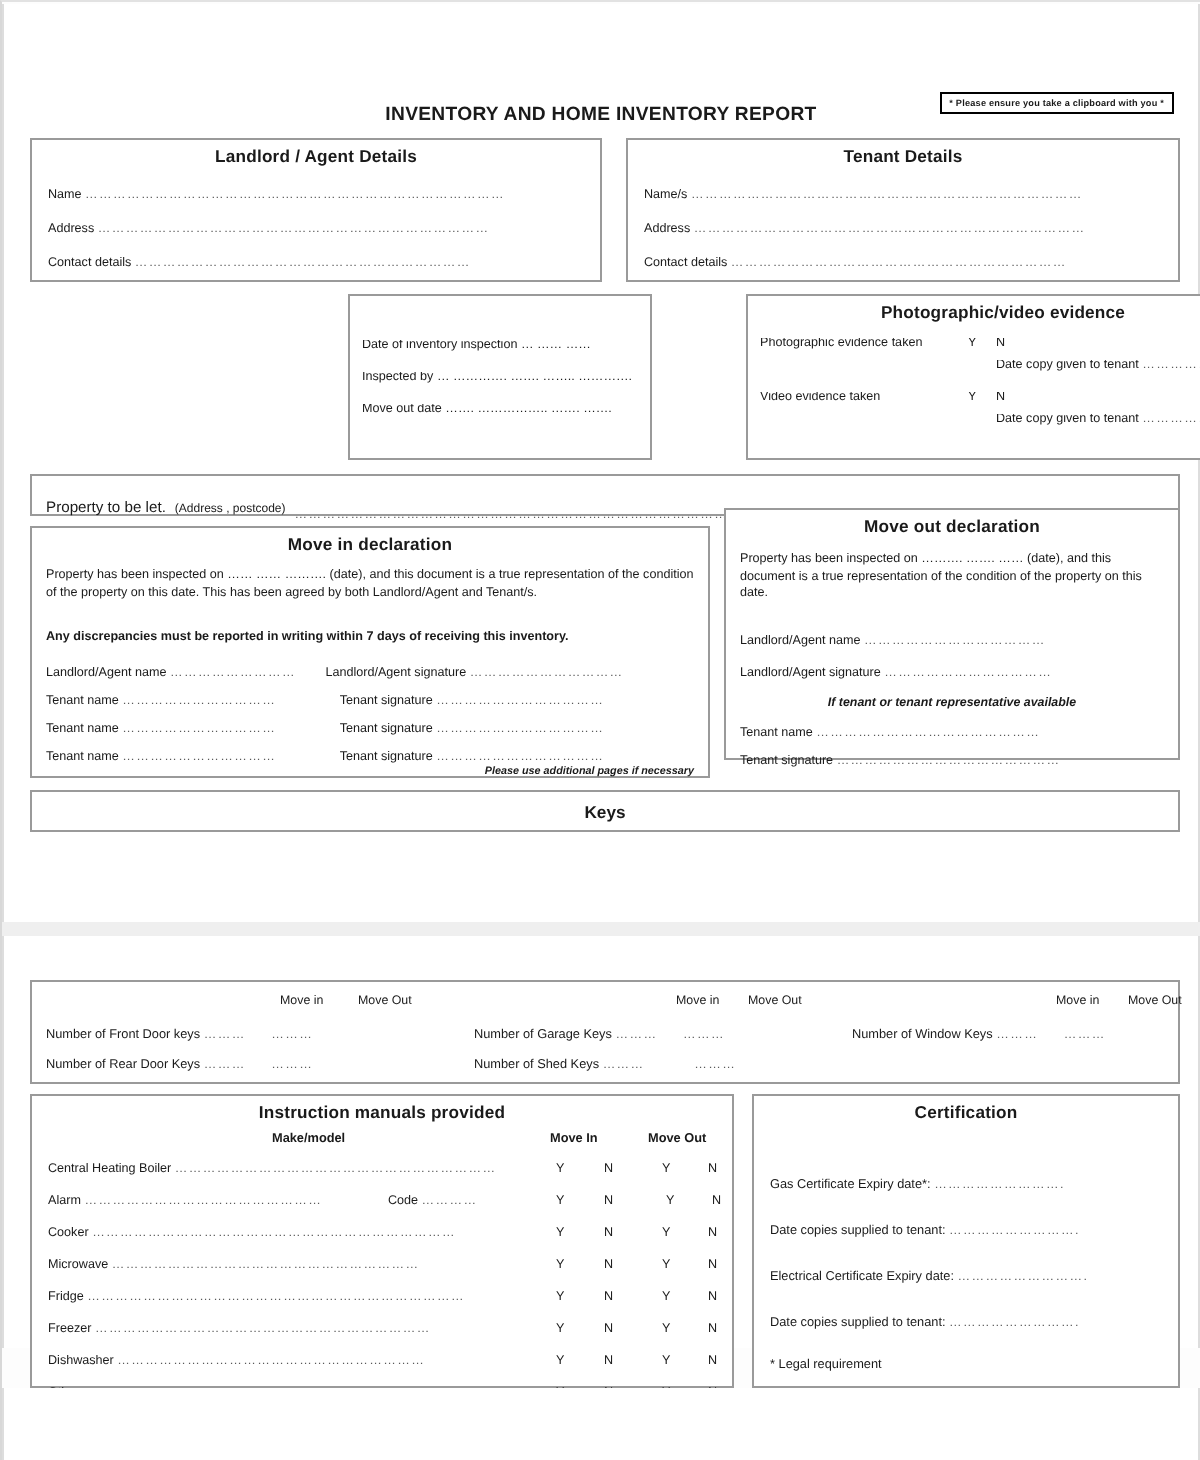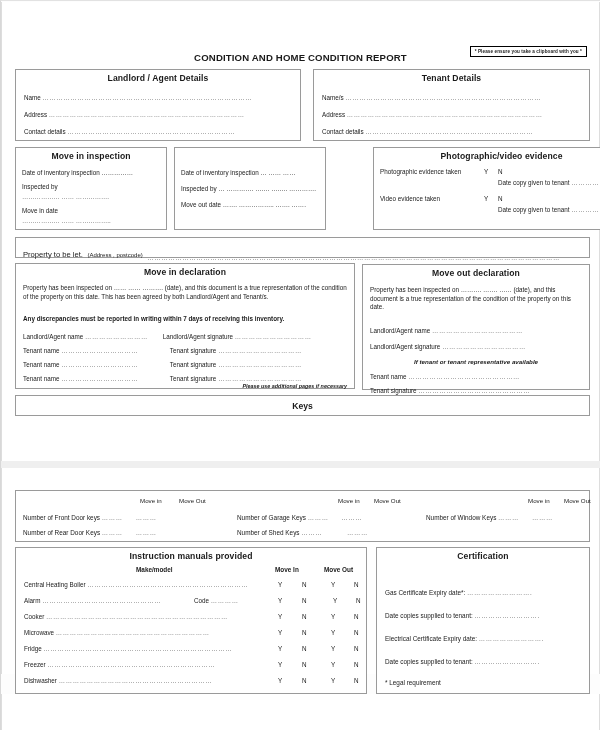--- a/index.html
+++ b/index.html
@@ -68,21 +68,21 @@
   .sigrow{position:absolute;font-size:6.3px;white-space:nowrap;}
   .certrow{position:absolute;font-size:6.4px;white-space:nowrap;}
 </style>
 </head>
 <body>
 
 <div class="viewport">
 
   <div class="page page-one">
 
-    <div class="doc-title">CONDITION AND HOME CONDITION REPORT</div>
+    <div class="doc-title">INVENTORY AND HOME INVENTORY REPORT</div>
     <div class="clipnote">* Please ensure you take a clipboard with you *</div>
 
     <div class="box" style="left:13px;top:67px;width:286px;height:72px;">
       <div class="box-title">Landlord / Agent Details</div>
       <div class="fieldline" style="top:24px;">
         <span class="lbl">Name</span>
         <span class="dots" style="width:228px;">………………………………………………………………………………</span>
       </div>
       <div class="fieldline" style="top:41px;">
         <span class="lbl">Address</span>
@@ -103,28 +103,20 @@
       <div class="fieldline" style="top:41px;">
         <span class="lbl">Address</span>
         <span class="dots" style="width:215px;">…………………………………………………………………………</span>
       </div>
       <div class="fieldline" style="top:58px;">
         <span class="lbl">Contact details</span>
         <span class="dots" style="width:196px;">………………………………………………………………</span>
       </div>
     </div>
 
-    <div class="box" style="left:13px;top:145px;width:152px;height:83px;">
-      <div class="box-title">Move in inspection</div>
-      <div class="fld" style="position:absolute;left:6px;top:22px;">Date of inventory inspection ……………</div>
-      <div class="fld" style="position:absolute;left:6px;top:36px;">Inspected by</div>
-      <div class="fld" style="position:absolute;left:6px;top:46px;color:#5a5a5a;">……………… …… …………….</div>
-      <div class="fld" style="position:absolute;left:6px;top:60px;">Move in date</div>
-      <div class="fld" style="position:absolute;left:6px;top:70px;color:#5a5a5a;">……………… …… ……………..</div>
-    </div>
 
     <div class="box" style="left:172px;top:145px;width:152px;height:83px;">
       <div class="fld" style="position:absolute;left:6px;top:22px;">Date of inventory inspection … …… ……</div>
       <div class="fld" style="position:absolute;left:6px;top:38px;">Inspected by … …………. ……. …….. ………….</div>
       <div class="fld" style="position:absolute;left:6px;top:54px;">Move out date ……. …………….. ……. …….</div>
     </div>
 
     <div class="box" style="left:331px;top:145px;width:257px;height:83px;margin-left:40px;">
       <div class="box-title">Photographic/video evidence</div>
       <div class="fld" style="position:absolute;left:6px;top:21px;">Photographic evidence taken</div>
@@ -176,21 +168,21 @@
       </div>
       <div class="sigrow" style="left:7px;top:111px;">
         <span>Tenant name</span>
         <span class="dots" style="width:107px;">……………………………</span>
         <span>Tenant signature</span>
         <span class="dots" style="width:105px;">………………………………</span>
       </div>
       <div class="italic-note" style="right:7px;top:119px;">Please use additional pages if necessary</div>
     </div>
 
-    <div class="box" style="left:360px;top:262px;width:228px;height:126px;">
+    <div class="box" style="left:360px;top:252px;width:228px;height:126px;">
       <div class="box-title">Move out declaration</div>
       <div class="decl-p" style="left:7px;top:21px;width:214px;">Property has been inspected on ………. ……. …… (date), and this document is a true representation of the condition of the property on this date.</div>
 
       <div class="sigrow" style="left:7px;top:62px;">
         <span>Landlord/Agent name</span>
         <span class="dots" style="width:120px;">…………………………………</span>
       </div>
       <div class="sigrow" style="left:7px;top:78px;">
         <span>Landlord/Agent signature</span>
         <span class="dots" style="width:110px;">………………………………</span>

